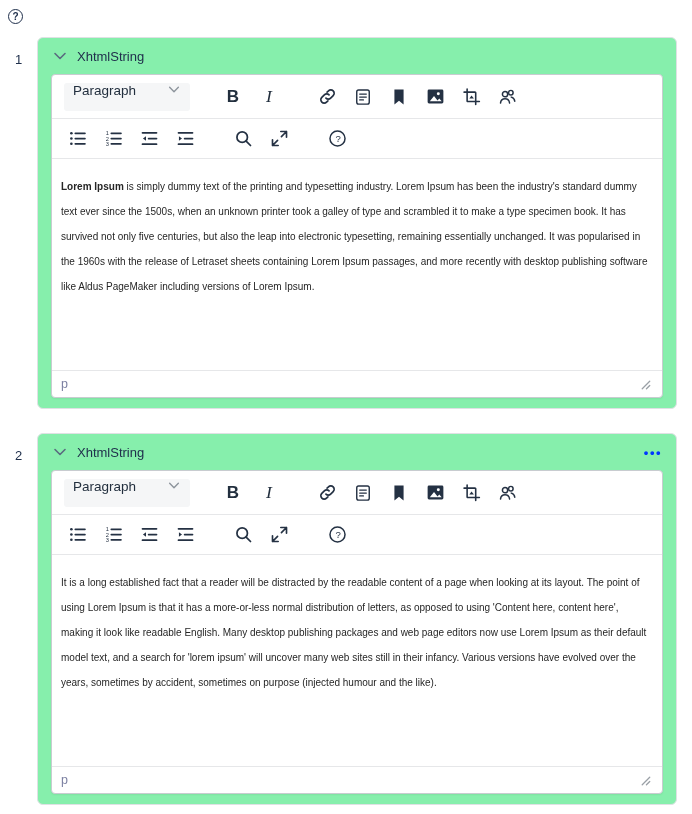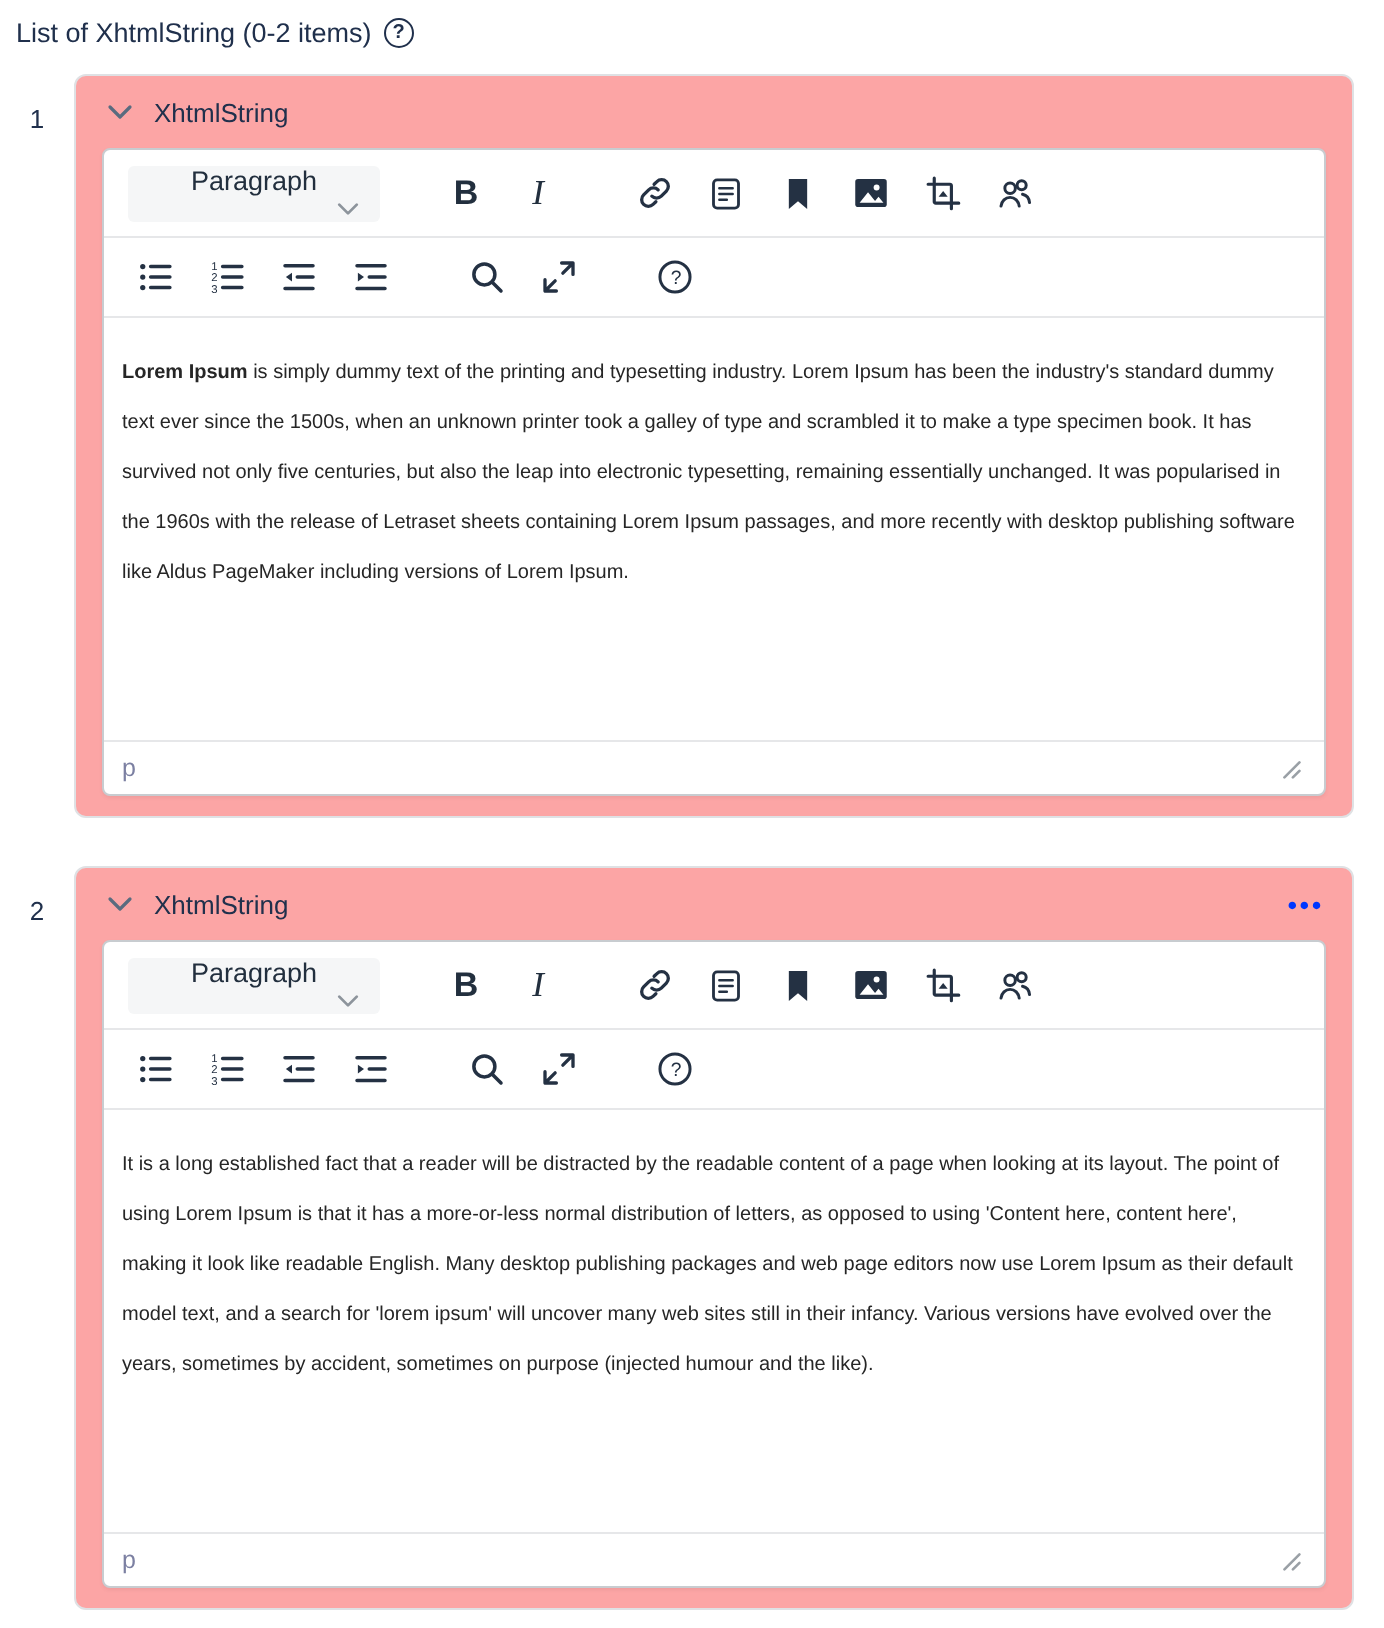--- a/index.html
+++ b/index.html
@@ -13,43 +13,42 @@
     margin:9px 0 13px 8px; font-size:13.5px; color:#20304c;
     display:flex; align-items:center; gap:6px;
   }
   .qicon {
     width:15px; height:15px; border:1.3px solid #20304c; border-radius:50%;
     display:inline-flex; align-items:center; justify-content:center;
     font-size:10px; font-weight:bold; color:#20304c;
   }
   .row { display:flex; margin:0 15px 24px 0; }
   .num { width:37px; text-align:center; padding-top:15px; font-size:13px; color:#20304c; }
-  .card { flex:1; border:1px solid #dfe1e4; border-radius:6px; background:#fca5a5; }
+  .card { flex:1; border:1px solid #dfe1e4; border-radius:6px; background:#86efac; }
   .card-header {
     height:36px; display:flex; align-items:center; padding:0 14px; gap:9px;
     font-size:13px; color:#20304c;
   }
   .chev { display:inline-flex; color:#5a6b7f; }
   .card-title { font-weight:500; }
   .dots {
     margin-left:auto; color:#0037ff; font-size:13px; font-weight:bold;
     letter-spacing:1.5px; cursor:pointer; line-height:1;
   }
   .editor {
     margin:0 13px 10px; border:1px solid #c8ccd0; border-radius:4px;
     background:#fff; box-shadow:0 1px 2px rgba(0,0,0,0.06);
   }
   .tb { display:flex; align-items:center; padding:0 12px; border-bottom:1px solid #e6e7e9; }
   .tb1 { height:44px; }
   .tb2 { height:40px; }
   .select {
     width:126px; height:28px; background:#f5f6f7; border-radius:3px;
-    display:flex; align-items:center; padding:0 9px; font-size:13.5px; color:#222f3e;
+    display:flex; padding:0 9px; font-size:13.5px; color:#222f3e;
     cursor:pointer;
-    flex-direction:column;
   }
   .sel-chev { margin-left:auto; display:inline-flex; color:#8d949c; }
   .grp { display:flex; align-items:center; gap:10px; }
   .g-fmt { margin-left:30px; }
   .g-ins { margin-left:32px; }
   .g-tools { margin-left:32px; }
   .g-help { margin-left:32px; }
   button.ibtn {
     background:none; border:0; padding:0; margin:0;
     width:26px; height:26px; display:flex; align-items:center; justify-content:center;
@@ -140,21 +139,20 @@
       <circle cx="12" cy="12" r="8.6" fill="none" stroke="currentColor" stroke-width="1.7"></circle>
       <text x="9.6" y="15.8" font-size="11" fill="currentColor" font-family="Liberation Sans,sans-serif">?</text>
     </g>
     <g id="i-resize">
         <path d="M12.5 4.5l-8 8M12.5 9l-3.5 3.5" stroke="currentColor" stroke-width="1.4" stroke-linecap="round"></path>
       </g>
   </defs>
 </svg>
 
 <div class="page-label">
-  <span>List of XhtmlString (0-2 items)</span>
   <span class="qicon">?</span>
 </div>
 
 <div class="row">
   <div class="num">1</div>
   <div class="card">
     <div class="card-header">
       <span class="chev">
           <svg width="16" height="14" viewBox="0 0 16 14">
             <use href="#i-chevron"></use>

